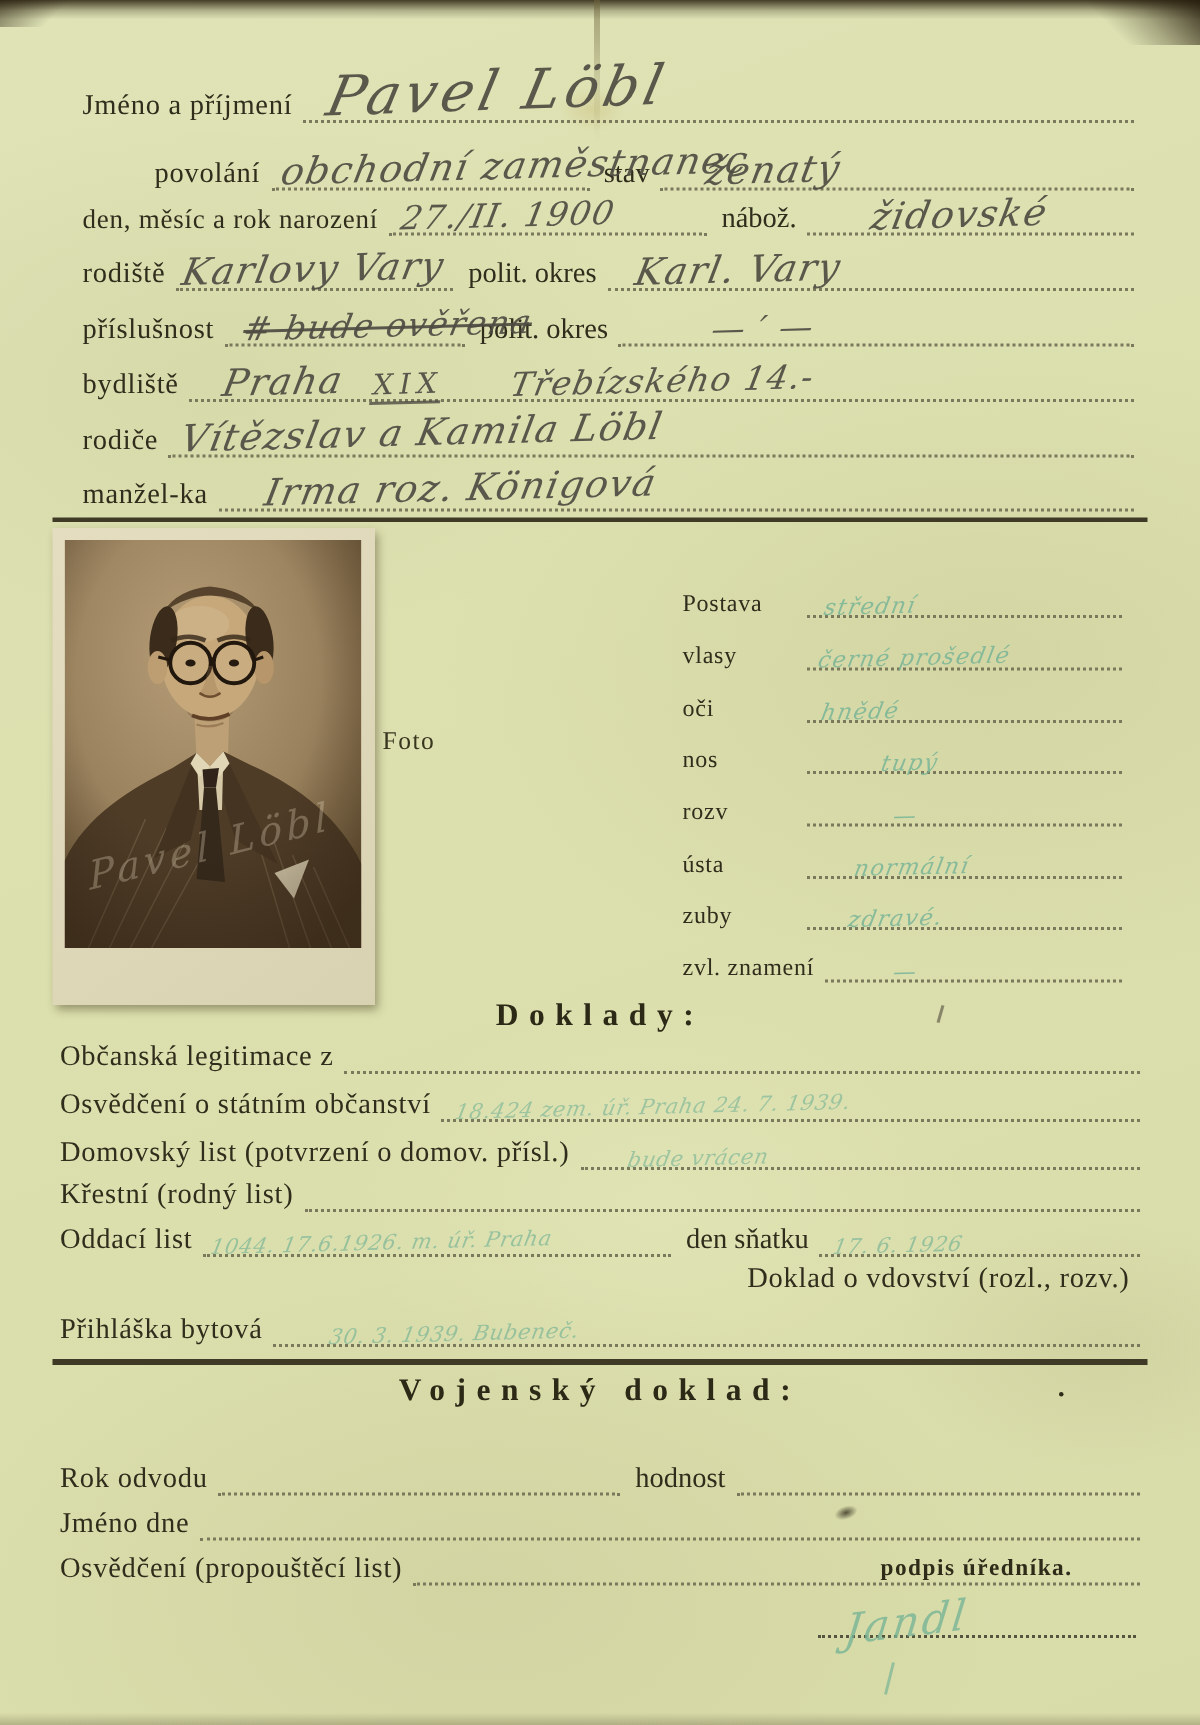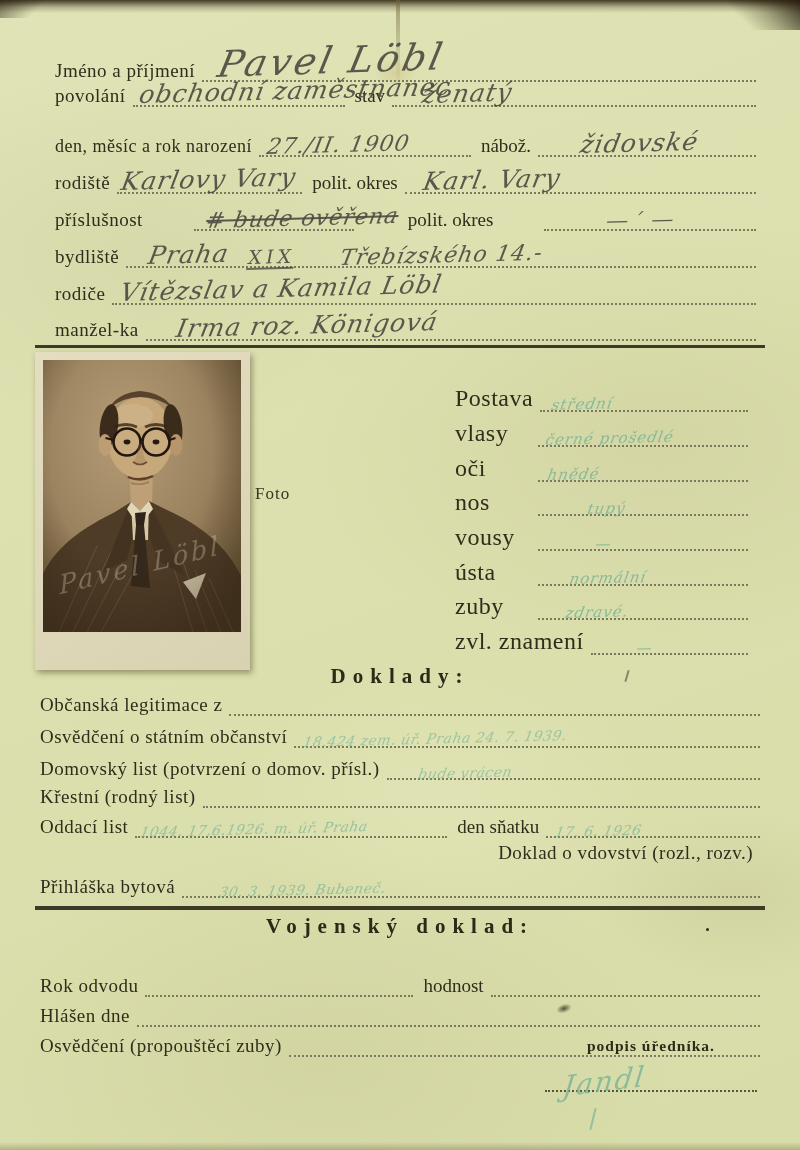--- a/index.html
+++ b/index.html
@@ -65,21 +65,21 @@
     background:linear-gradient(145deg,#e4ddc0,#d9d2b2);
     box-shadow:2px 3px 6px rgba(60,50,25,.45);}
   #photo-inner{position:absolute;left:8px;top:8px;width:198px;height:272px;overflow:hidden;}
   .photo-sig{position:absolute;left:14px;bottom:52px;
     font-family:"DejaVu Serif",serif;font-style:italic;font-size:26px;letter-spacing:3px;
     color:rgba(235,222,195,.30);transform:rotate(-14deg) skewX(-10deg);white-space:nowrap;}
   #foto-label{position:absolute;left:255px;top:484px;font-size:17px;letter-spacing:1px;color:#39361f;}
 
   
   .prow{position:absolute;left:455px;right:52px;display:flex;align-items:flex-end;}
-  .prow .plabel{min-width:76px;font-size:24px;}
+  .prow .plabel{min-width:76px;font-size:16px;}
 
   
   .drow{position:absolute;left:40px;right:40px;display:flex;align-items:flex-end;}
 
   
   #sig-line{position:absolute;left:545px;top:1064px;width:212px;height:26px;border-bottom:2px dotted #55543e;}
   #sig-hw{position:absolute;left:18px;bottom:-8px;font-family:"DejaVu Serif",serif;font-style:italic;
     font-size:28px;letter-spacing:2px;color:rgba(120,180,150,.8);transform:rotate(-7deg) skewX(-14deg);}
   #sig-caption{position:absolute;left:545px;top:1037px;width:212px;text-align:center;
     font-weight:bold;font-size:15.5px;letter-spacing:1px;color:#2e2b18;}
@@ -102,21 +102,21 @@
   <div class="stain"></div>
   <div class="edge-bottom"></div>
 
   <div class="frow" style="top:46px;height:36px;">
     <span class="plabel">Jméno a příjmení</span>
     <span class="fill">
       <span class="hw pc hw-name" style="left:12px;bottom:-6px;">Pavel Löbl</span>
     </span>
   </div>
 
-  <div class="frow" style="top:76px;height:31px;">
+  <div class="frow" style="top:96px;height:31px;margin-left:48px;">
     <span class="plabel">povolání</span>
     <span class="fill fb" style="flex:0 0 212px;">
       <span class="hw pc hw-lg" style="left:4px;">obchodní zaměstnanec</span>
     </span>
     <span class="mid-label">stav</span>
     <span class="fill">
       <span class="hw pc hw-lg" style="left:28px;">ženatý</span>
     </span>
   </div>
 
@@ -135,21 +135,21 @@
     <span class="plabel">rodiště</span>
     <span class="fill fb" style="flex:0 0 185px;">
       <span class="hw pc hw-lg" style="left:2px;">Karlovy Vary</span>
     </span>
     <span class="mid-label">polit. okres</span>
     <span class="fill">
       <span class="hw pc hw-lg" style="left:16px;">Karl. Vary</span>
     </span>
   </div>
 
-  <div class="frow" style="top:200px;height:31px;gap:44px;">
+  <div class="frow" style="top:200px;height:31px;">
     <span class="plabel">příslušnost</span>
     <span class="fill fb" style="flex:0 0 160px;">
       <span class="hw pc hw-md strike" style="left:10px;z-index:2;"># bude ověřena</span>
     </span>
     <span class="mid-label">polit. okres</span>
     <span class="fill">
       <span class="hw pc hw-md" style="left:60px;">— ′ —</span>
     </span>
   </div>
 
@@ -277,21 +277,21 @@
         <span class="hw tl hw-sm" style="left:8px;">hnědé</span>
       </span>
   </div>
   <div class="prow" style="top:490px;height:26px;">
     <span class="plabel">nos</span>
     <span class="fill">
         <span class="hw tl hw-sm" style="left:48px;">tupý</span>
       </span>
   </div>
   <div class="prow" style="top:525px;height:26px;">
-    <span class="plabel">vousy</span>
+    <span class="plabel">rozv</span>
     <span class="fill">
         <span class="hw tl hw-sm" style="left:56px;">—</span>
       </span>
   </div>
   <div class="prow" style="top:560px;height:26px;">
     <span class="plabel">ústa</span>
     <span class="fill">
         <span class="hw tl hw-sm" style="left:30px;">normální</span>
       </span>
   </div>
@@ -368,27 +368,27 @@
     <span class="plabel">Rok odvodu</span>
     <span class="fill fb" style="flex:0 0 268px;">
       <span class="hw tl hw-xs"></span>
     </span>
     <span class="mid-label">hodnost</span>
     <span class="fill">
       <span class="hw tl hw-xs"></span>
     </span>
   </div>
   <div class="drow" style="top:1001px;height:26px;">
-    <span class="plabel">Hlášen dne</span>
+    <span class="plabel">Jméno dne</span>
     <span class="fill">
         <span class="hw tl hw-xs"></span>
       </span>
   </div>
   <div class="drow" style="top:1031px;height:26px;">
-    <span class="plabel">Osvědčení (propouštěcí zuby)</span>
+    <span class="plabel">Osvědčení (propouštěcí list)</span>
     <span class="fill">
         <span class="hw tl hw-xs"></span>
       </span>
   </div>
 
   <div id="sig-line">
     <span id="sig-hw">Jandl</span>
   </div>
   <div id="sig-caption">podpis úředníka.</div>
   <div class="ink-slash"></div>

